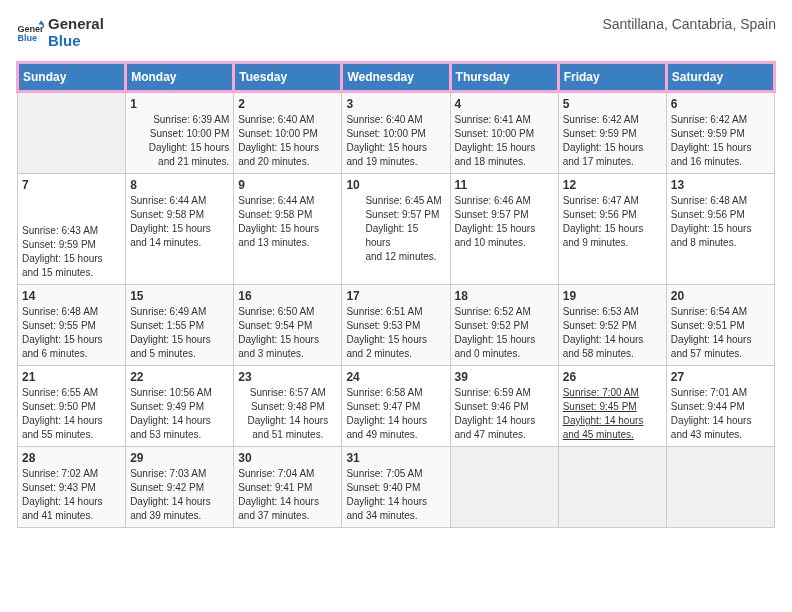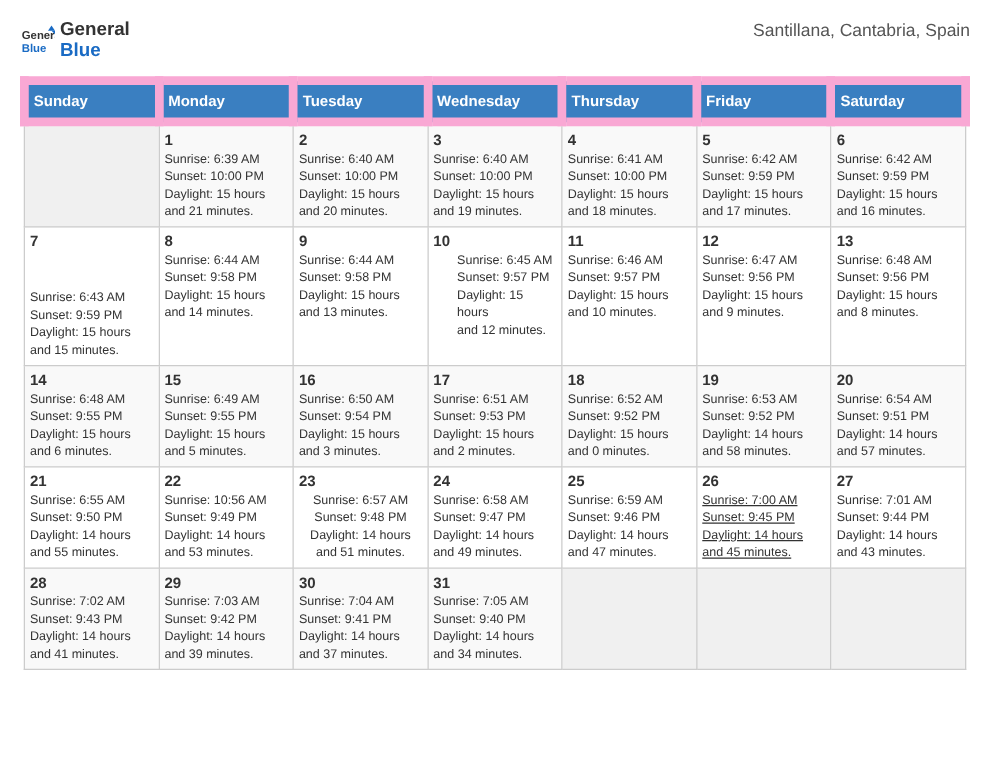--- a/index.html
+++ b/index.html
@@ -43,21 +43,21 @@
       border-collapse: collapse;
       font-size: 11px;
     }
     thead tr th {
       background-color: #3a7fc1;
       color: #fff;
       padding: 6px 4px;
       text-align: left;
       font-size: 12px;
       font-weight: bold;
-      border: 7px solid #f9a8d4;
+      border: 3px solid #f9a8d4;
     }
     tbody tr td {
       border: 1px solid #ccc;
       padding: 4px 4px;
       vertical-align: top;
       width: 107px;
       min-height: 80px;
       background: #fff;
     }
     tbody tr:nth-child(odd) td {
@@ -110,21 +110,21 @@
         <th>Thursday</th>
         <th>Friday</th>
         <th>Saturday</th>
       </tr>
   </thead>
   <tbody id="calendar-body">
       <tr>
         <td class="empty-cell"></td>
         <td>
           <span class="day-num">1</span>
-          <div class="day-info" style="white-space: pre-wrap;">Sunrise: 6:39 AM
+          <div class="day-info" style="white-space: pre-wrap; text-align: right;">Sunrise: 6:39 AM
 Sunset: 10:00 PM
 Daylight: 15 hours
 and 21 minutes.</div>
         </td>
         <td>
           <span class="day-num">2</span>
           <div class="day-info" style="white-space: pre-wrap;">Sunrise: 6:40 AM
 Sunset: 10:00 PM
 Daylight: 15 hours
 and 20 minutes.</div>
@@ -213,21 +213,21 @@
         <td>
           <span class="day-num">14</span>
           <div class="day-info" style="white-space: pre-wrap;">Sunrise: 6:48 AM
 Sunset: 9:55 PM
 Daylight: 15 hours
 and 6 minutes.</div>
         </td>
         <td>
           <span class="day-num">15</span>
           <div class="day-info" style="white-space: pre-wrap;">Sunrise: 6:49 AM
-Sunset: 9:55 PM
+Sunset: 1:55 PM
 Daylight: 15 hours
 and 5 minutes.</div>
         </td>
         <td>
           <span class="day-num">16</span>
           <div class="day-info" style="white-space: pre-wrap;">Sunrise: 6:50 AM
 Sunset: 9:54 PM
 Daylight: 15 hours
 and 3 minutes.</div>
         </td>
@@ -283,21 +283,21 @@
 and 51 minutes.</div>
         </td>
         <td>
           <span class="day-num">24</span>
           <div class="day-info" style="white-space: pre-wrap;">Sunrise: 6:58 AM
 Sunset: 9:47 PM
 Daylight: 14 hours
 and 49 minutes.</div>
         </td>
         <td>
-          <span class="day-num">25</span>
+          <span class="day-num">39</span>
           <div class="day-info" style="white-space: pre-wrap;">Sunrise: 6:59 AM
 Sunset: 9:46 PM
 Daylight: 14 hours
 and 47 minutes.</div>
         </td>
         <td>
           <span class="day-num">26</span>
           <div class="day-info" style="white-space: pre-wrap; text-decoration: underline;">Sunrise: 7:00 AM
 Sunset: 9:45 PM
 Daylight: 14 hours

